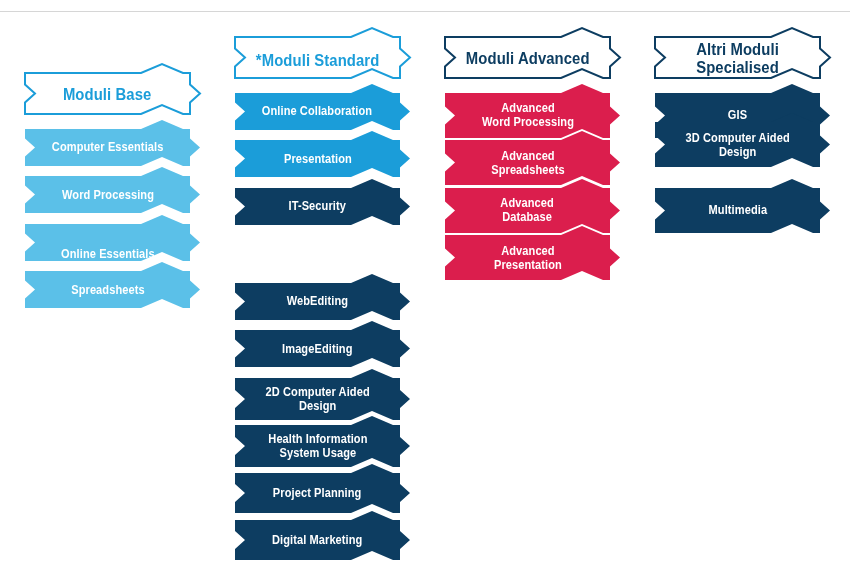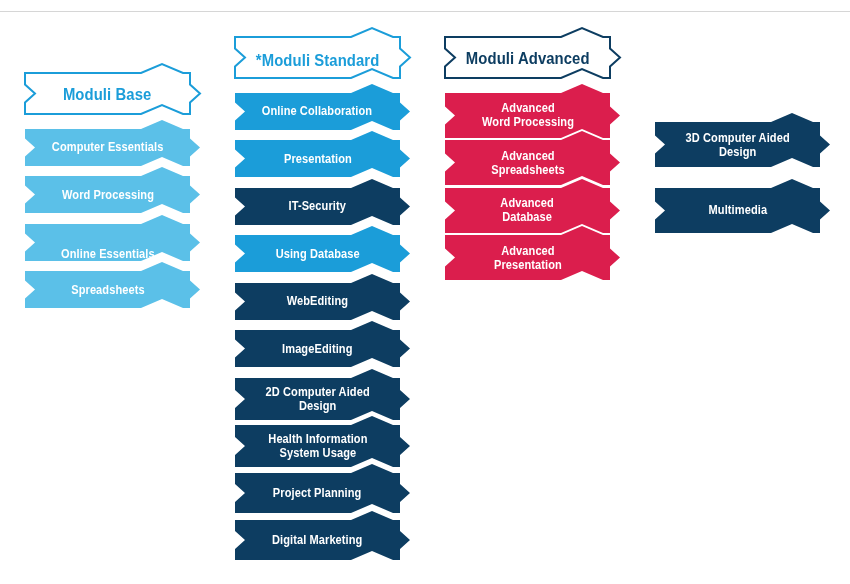--- a/index.html
+++ b/index.html
@@ -143,28 +143,20 @@
         </div>
       </div>
       <div class="banner" style="top: 178.5px; height: 46px;">
         <svg width="176" height="46">
           <path d="M 0 9 L 116 9 L 137 0 L 158 9 L 165 9 L 165 18.5 L 175 27.5 L 165 36.5 L 165 46 L 158 46 L 137 37 L 116 46 L 0 46 L 0 36.5 L 10 27.5 L 0 18.5 Z" fill="#0D3D61"></path>
         </svg>
         <div class="label box-label" style="height: 37px;">
           <span class="txt" style="color: rgb(255, 255, 255);">IT-Security</span>
         </div>
       </div>
-      <div class="banner" style="top: 226px; height: 46px;">
-        <svg width="176" height="46">
-          <path d="M 0 9 L 116 9 L 137 0 L 158 9 L 165 9 L 165 18.5 L 175 27.5 L 165 36.5 L 165 46 L 158 46 L 137 37 L 116 46 L 0 46 L 0 36.5 L 10 27.5 L 0 18.5 Z" fill="#1B9DD9"></path>
-        </svg>
-        <div class="label box-label" style="height: 37px;">
-          <span class="txt" style="color: rgb(255, 255, 255);">Using Database</span>
-        </div>
-      </div>
       <div class="banner" style="top: 273.5px; height: 46px;">
         <svg width="176" height="46">
           <path d="M 0 9 L 116 9 L 137 0 L 158 9 L 165 9 L 165 18.5 L 175 27.5 L 165 36.5 L 165 46 L 158 46 L 137 37 L 116 46 L 0 46 L 0 36.5 L 10 27.5 L 0 18.5 Z" fill="#0D3D61"></path>
         </svg>
         <div class="label box-label" style="height: 37px;">
           <span class="txt" style="color: rgb(255, 255, 255);">WebEditing</span>
         </div>
       </div>
       <div class="banner" style="top: 321px; height: 46px;">
         <svg width="176" height="46">
@@ -249,20 +241,36 @@
         <svg width="176" height="54">
           <path d="M 0 9 L 116 9 L 137 0 L 158 9 L 165 9 L 165 22.5 L 175 31.5 L 165 40.5 L 165 54 L 158 54 L 137 45 L 116 54 L 0 54 L 0 40.5 L 10 31.5 L 0 22.5 Z" fill="#DB1E4D"></path>
         </svg>
         <div class="label box-label" style="height: 45px;">
           <span class="txt" style="color: rgb(255, 255, 255);">Advanced
 Presentation</span>
         </div>
       </div>
     </div>
     <div class="column" style="left: 655px;">
+      <div class="banner" style="top: 28px; height: 50px;">
+        <svg width="176" height="50">
+          <path d="M 0 9 L 116 9 L 137 0 L 158 9 L 165 9 L 165 20.5 L 175 29.5 L 165 38.5 L 165 50 L 158 50 L 137 41 L 116 50 L 0 50 L 0 38.5 L 10 29.5 L 0 20.5 Z" fill="#FFFFFF" stroke="#0D3D61" stroke-width="2" stroke-linejoin="miter"></path>
+        </svg>
+        <div class="label header-label" style="height: 41px;">
+          <span class="txt" style="color: rgb(13, 61, 97);">Altri Moduli Specialised</span>
+        </div>
+      </div>
+      <div class="banner" style="top: 83.5px; height: 54px;">
+        <svg width="176" height="54">
+          <path d="M 0 9 L 116 9 L 137 0 L 158 9 L 165 9 L 165 22.5 L 175 31.5 L 165 40.5 L 165 54 L 158 54 L 137 45 L 116 54 L 0 54 L 0 40.5 L 10 31.5 L 0 22.5 Z" fill="#0D3D61"></path>
+        </svg>
+        <div class="label box-label" style="height: 45px;">
+          <span class="txt" style="color: rgb(255, 255, 255);">GIS</span>
+        </div>
+      </div>
       <div class="banner" style="top: 113px; height: 54px;">
         <svg width="176" height="54">
           <path d="M 0 9 L 116 9 L 137 0 L 158 9 L 165 9 L 165 22.5 L 175 31.5 L 165 40.5 L 165 54 L 158 54 L 137 45 L 116 54 L 0 54 L 0 40.5 L 10 31.5 L 0 22.5 Z" fill="#0D3D61"></path>
         </svg>
         <div class="label box-label" style="height: 45px;">
           <span class="txt" style="color: rgb(255, 255, 255);">3D Computer Aided
 Design</span>
         </div>
       </div>
       <div class="banner" style="top: 178.5px; height: 54px;">

